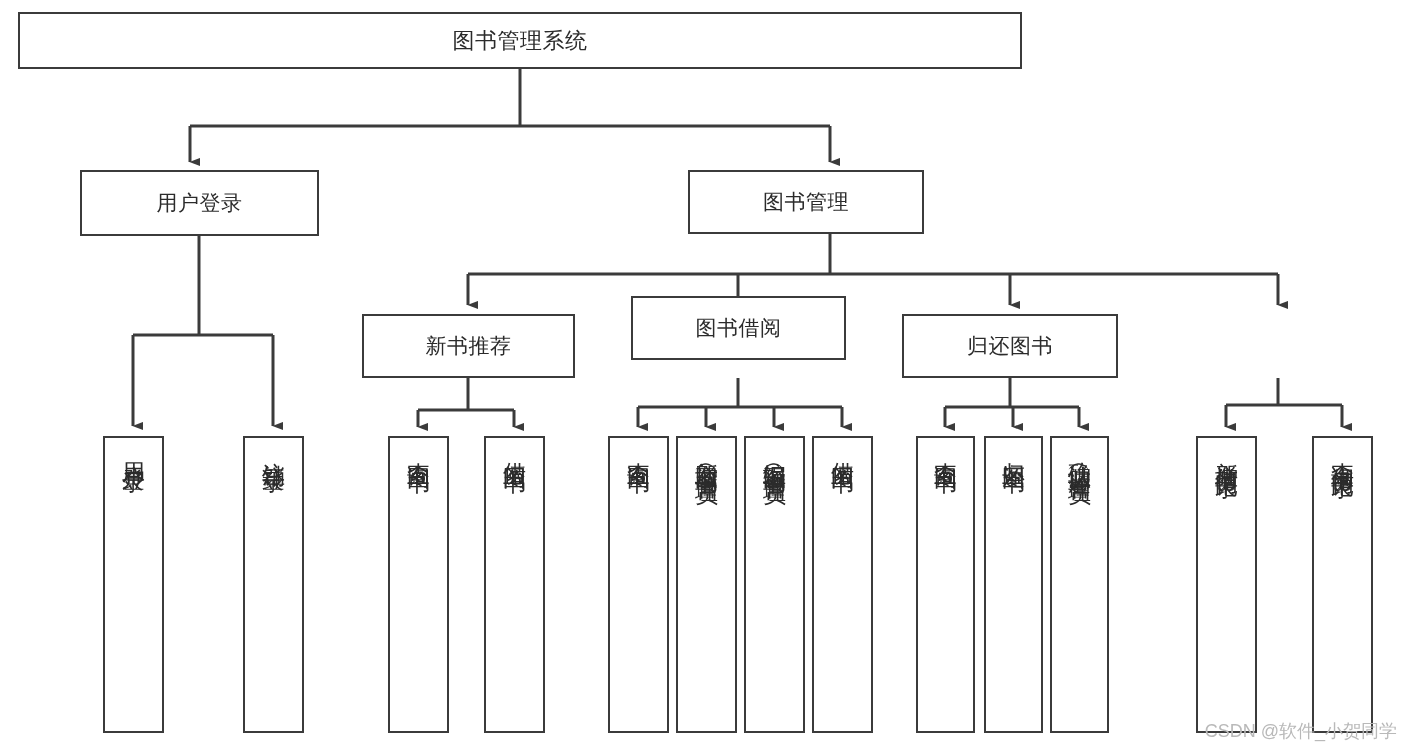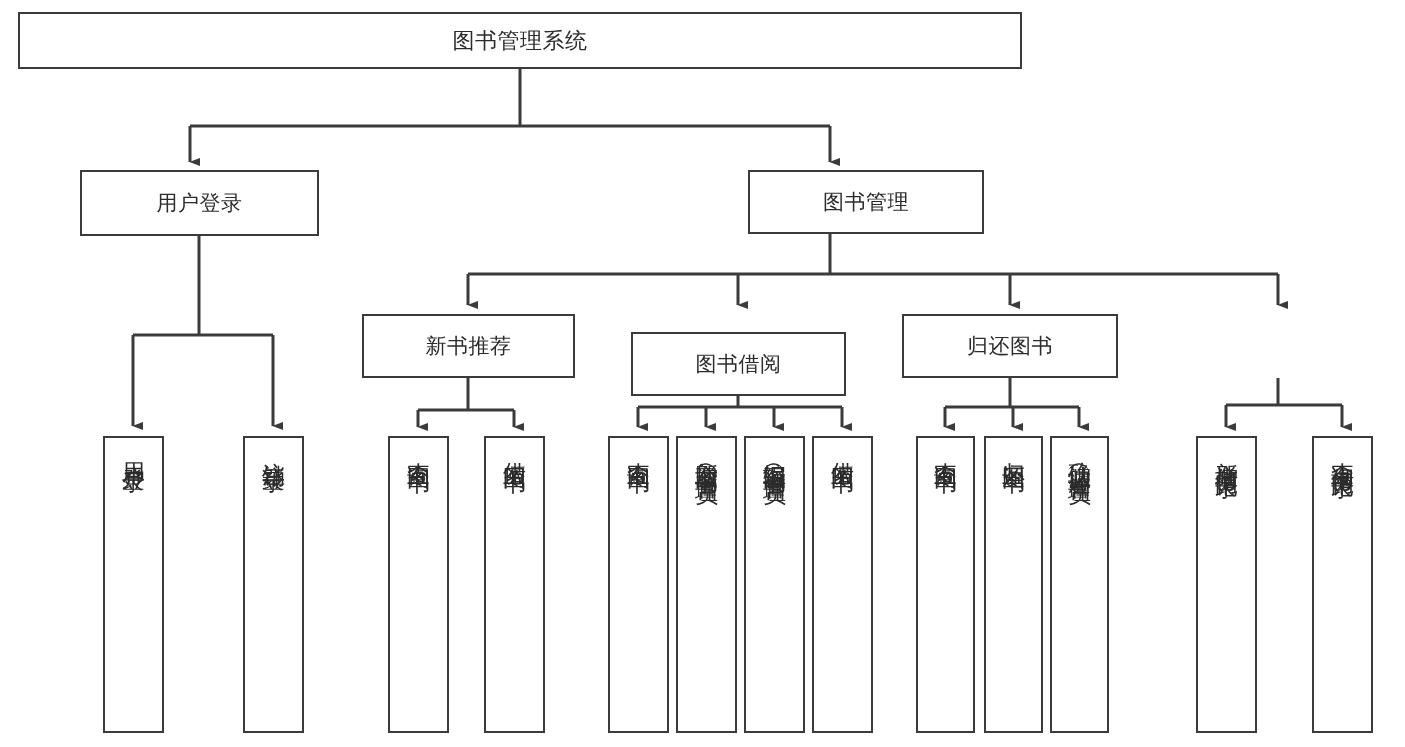--- a/index.html
+++ b/index.html
@@ -123,29 +123,29 @@
   </svg>
 
   <div class="node horiz root" style="left:18px;top:12px;width:1004px;height:57px;">
     <span class="label">图书管理系统</span>
   </div>
 
   <div class="node horiz" style="left:80px;top:170px;width:239px;height:66px;">
     <span class="label">用户登录</span>
   </div>
 
-  <div class="node horiz" style="left:748px;top:170px;width:236px;height:64px;">
+  <div class="node horiz" style="left:688px;top:170px;width:236px;height:64px;">
     <span class="label">图书管理</span>
   </div>
 
   <div class="node horiz" style="left:362px;top:314px;width:213px;height:64px;text-align:right;">
     <span class="label">新书推荐</span>
   </div>
 
-  <div class="node horiz" style="left:631px;top:332px;width:215px;height:64px;">
+  <div class="node horiz" style="left:631px;top:296px;width:215px;height:64px;">
     <span class="label">图书借阅</span>
   </div>
 
   <div class="node horiz" style="left:902px;top:314px;width:216px;height:64px;">
     <span class="label">归还图书</span>
   </div>
 
 
   <div class="node vert" style="left:103px;top:436px;width:61px;height:297px;">
     <span class="label">用户登录</span>
@@ -192,14 +192,15 @@
   </div>
 
   <div class="node vert" style="left:1196px;top:436px;width:61px;height:297px;">
     <span class="label">新增借阅记录</span>
   </div>
 
   <div class="node vert" style="left:1312px;top:436px;width:61px;height:297px;">
     <span class="label">查询借阅记录</span>
   </div>
 
+  <div class="watermark">CSDN @软件_小贺同学</div>
 
 </div>
 
 </body></html>

